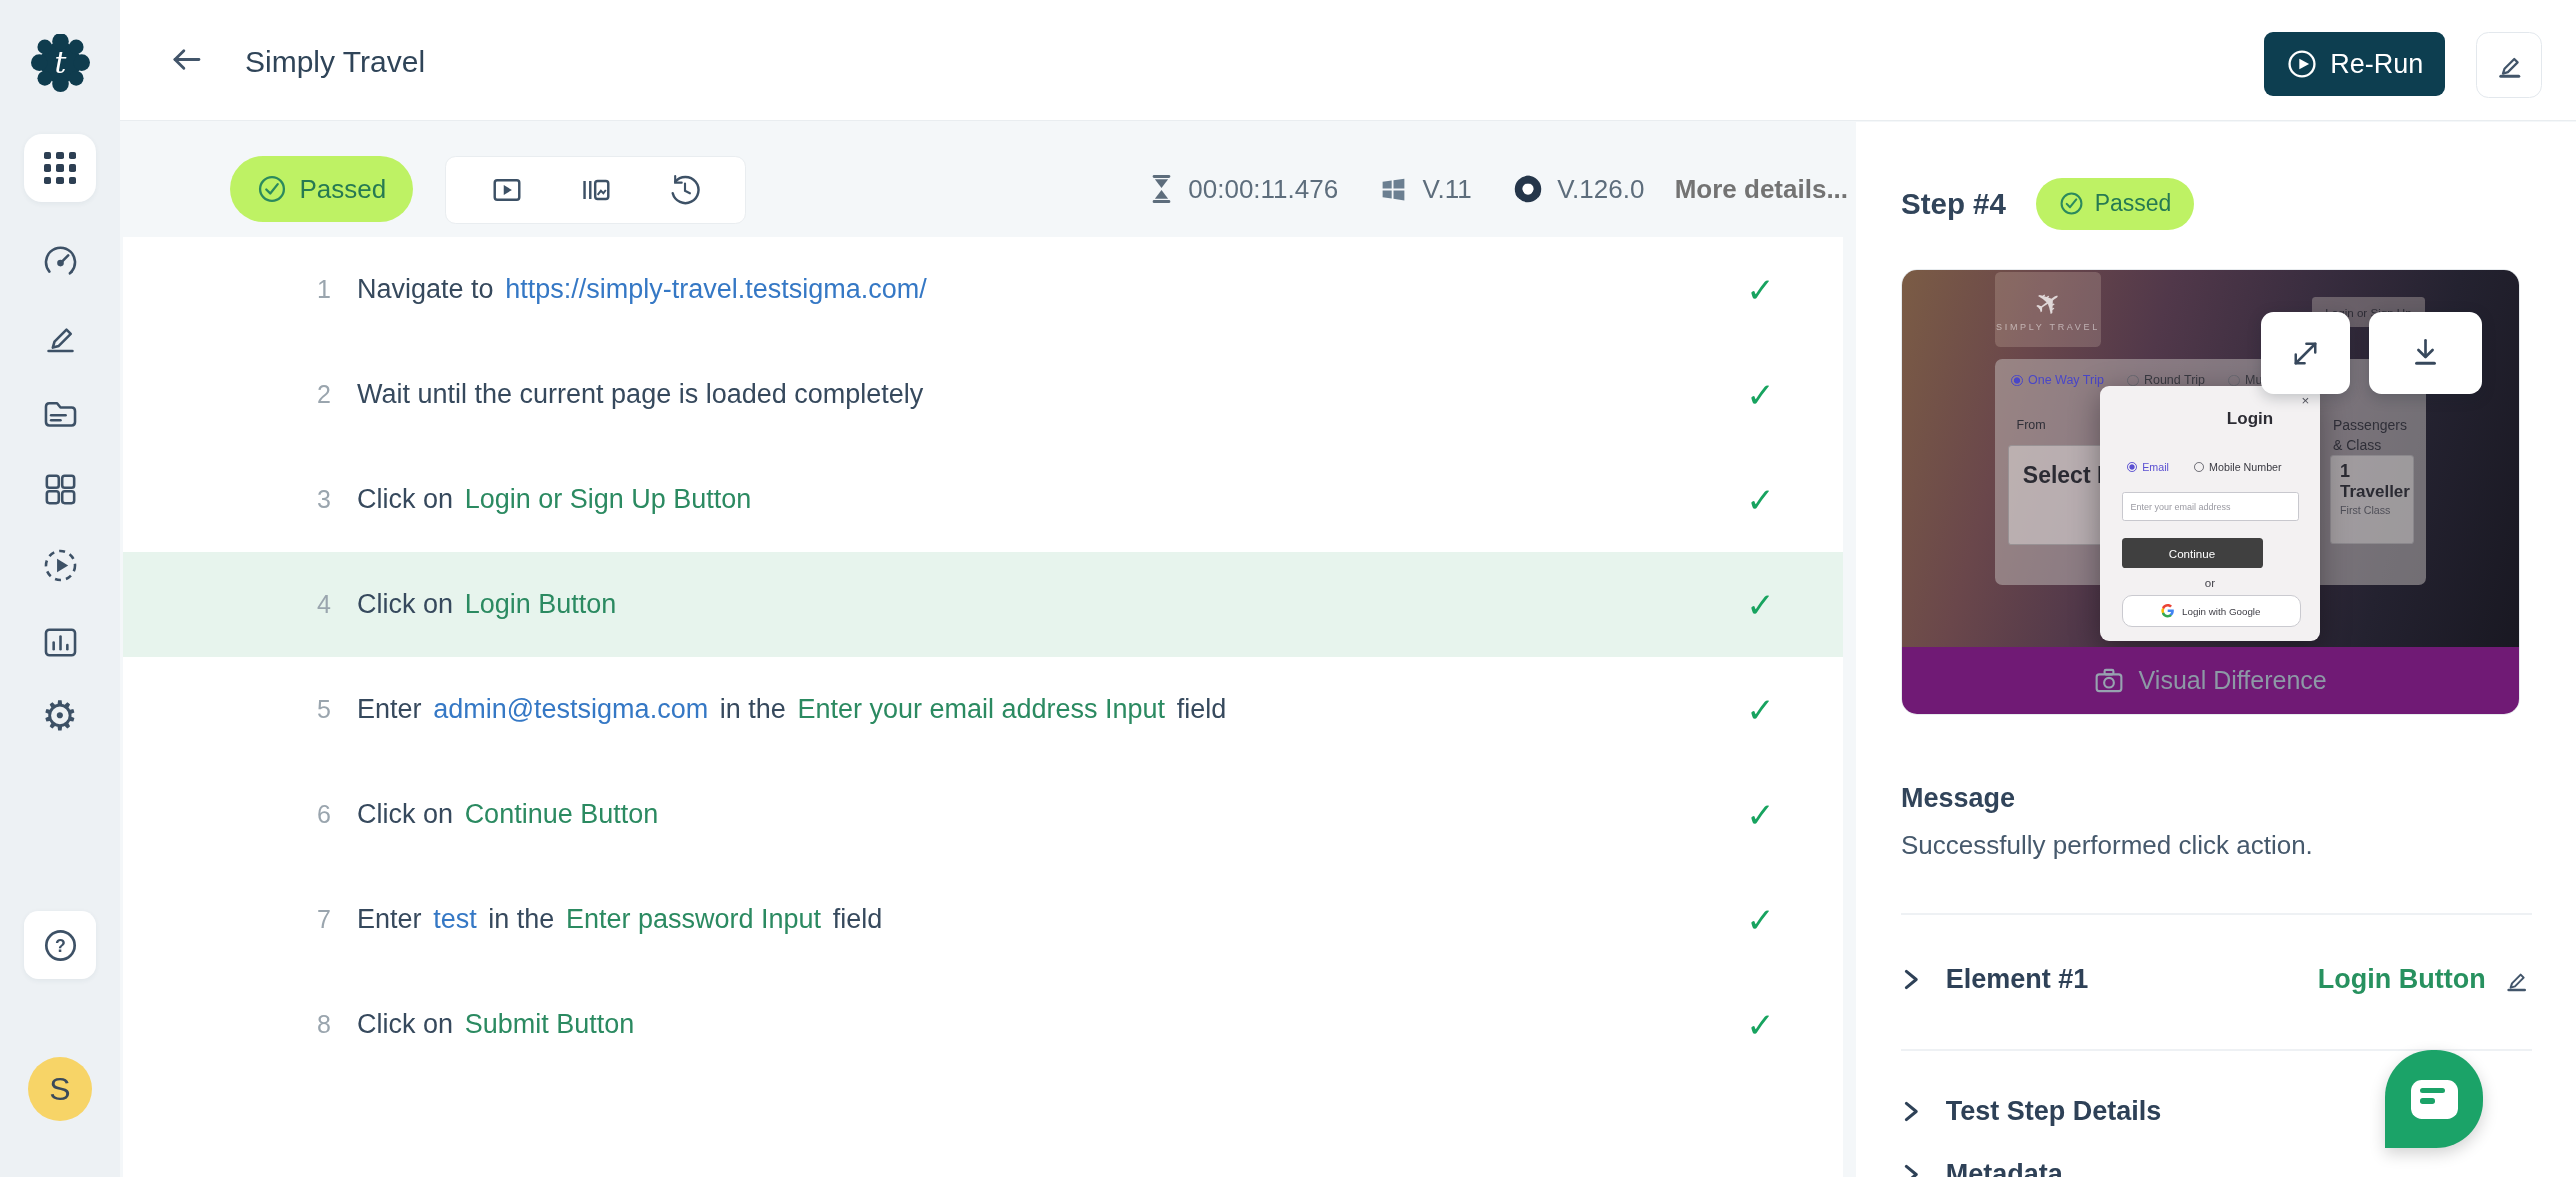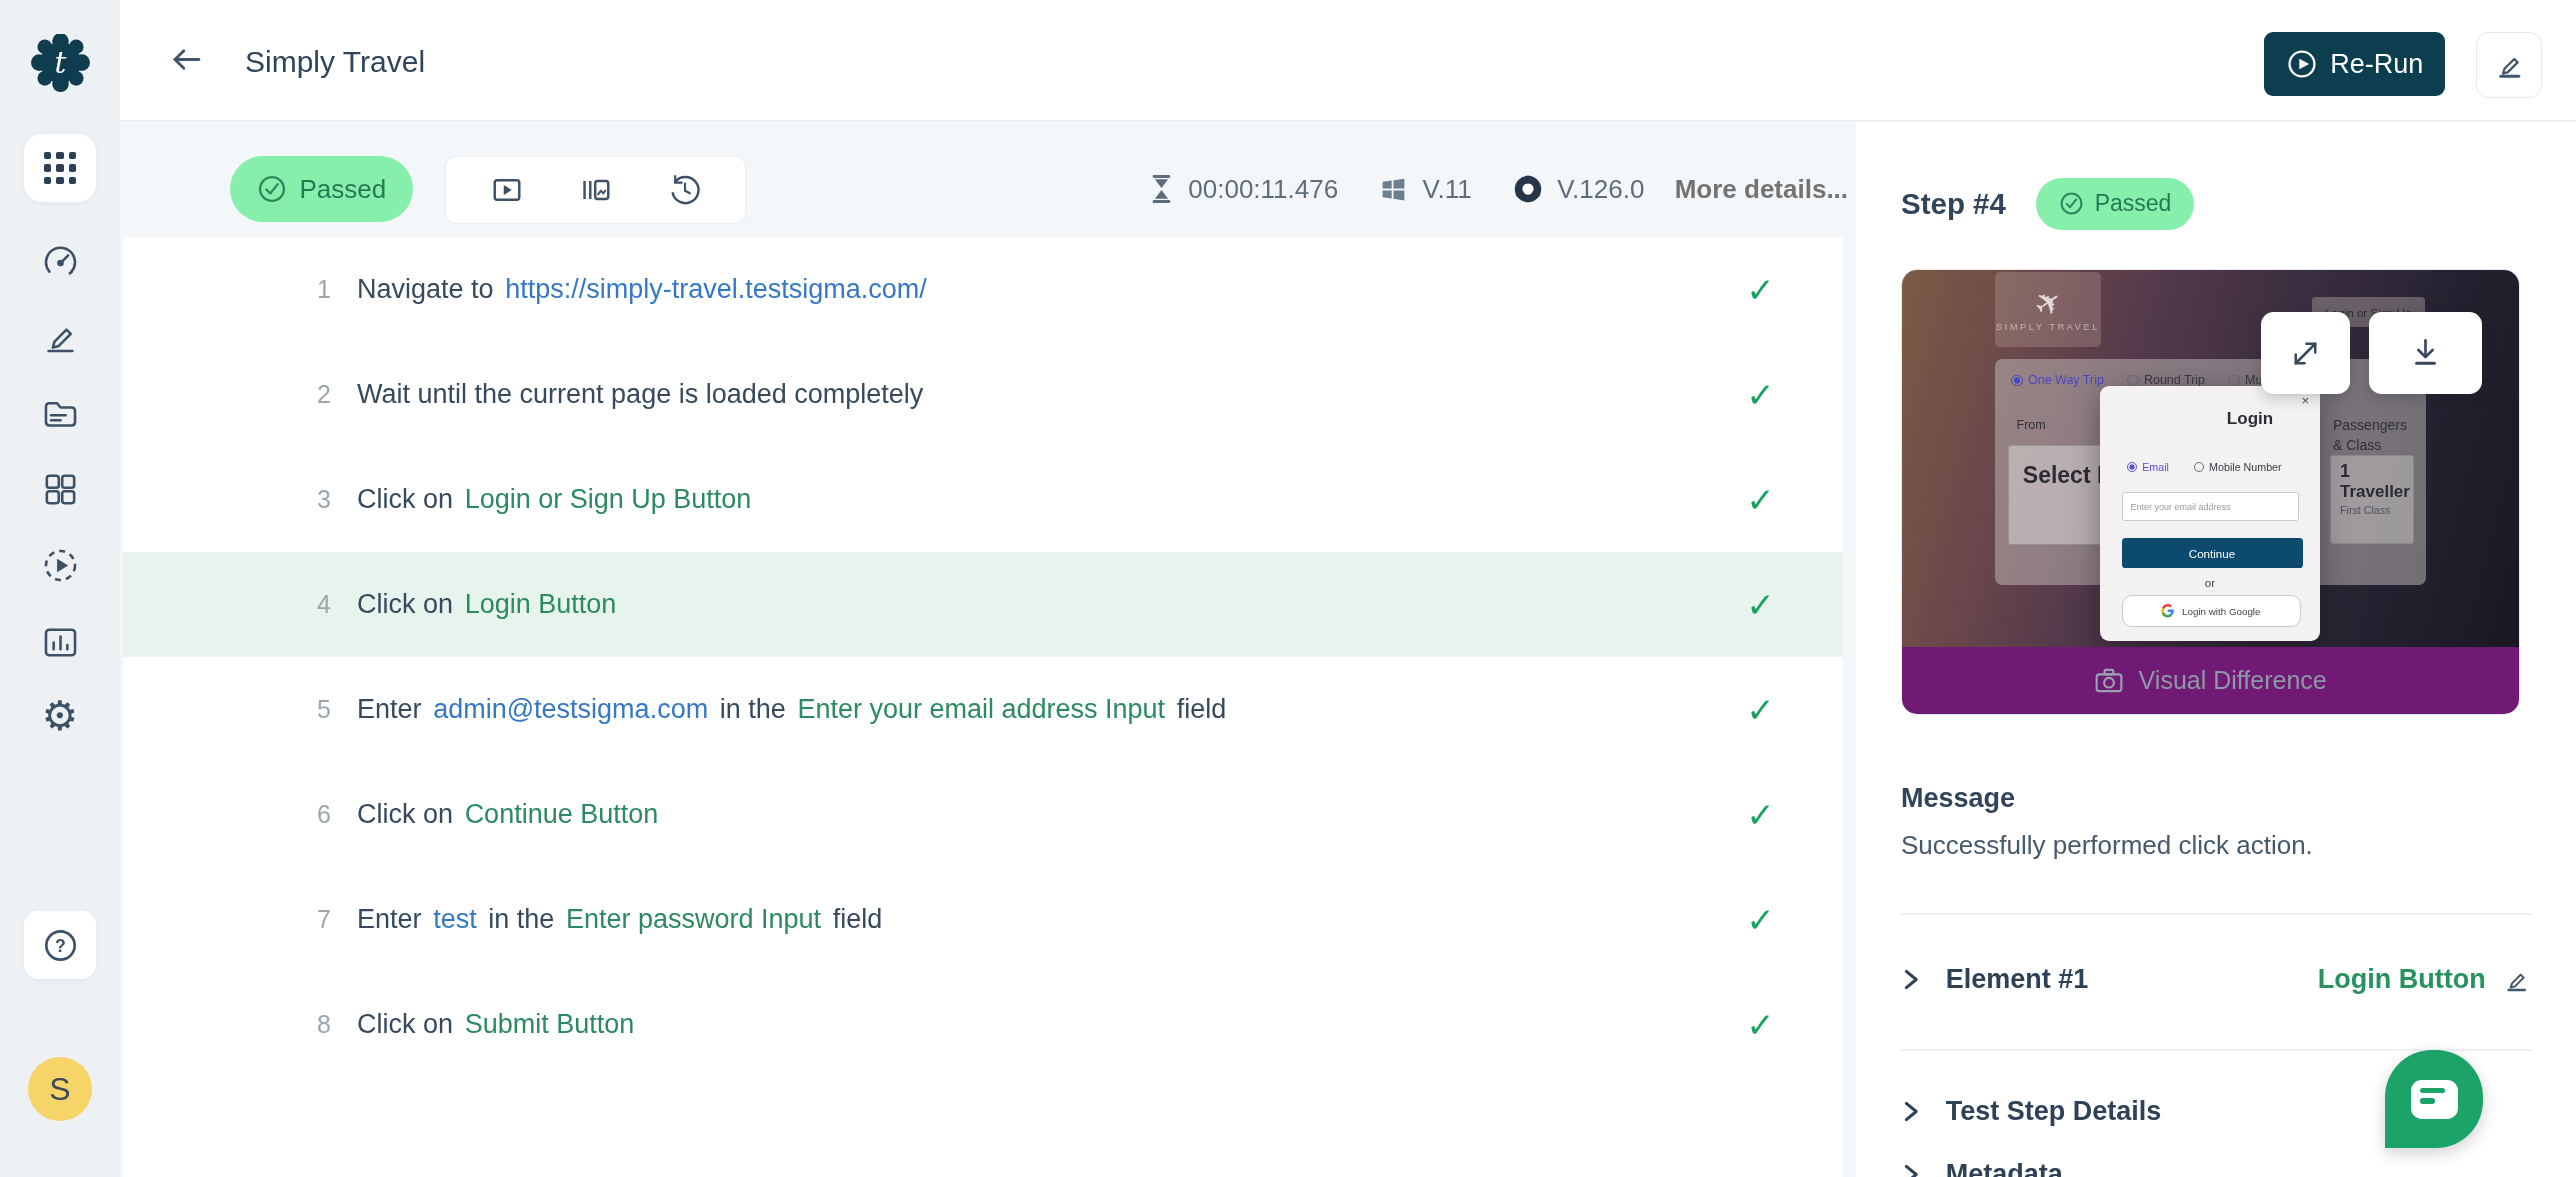--- a/index.html
+++ b/index.html
@@ -29,21 +29,21 @@
   .back-btn{position:absolute;left:47px;top:40px;cursor:pointer;}
   .page-title{position:absolute;left:125px;top:45px;font-size:30px;font-weight:500;color:#2f4458;white-space:nowrap;}
   .rerun-btn{position:absolute;right:131px;top:32px;width:181px;height:64px;background:#0d3e50;
              border-radius:9px;display:flex;align-items:center;justify-content:center;gap:12.5px;
              color:#fff;font-size:27px;cursor:pointer;}
   .edit-btn{position:absolute;right:34px;top:32px;width:64px;height:64px;background:#fff;
             border:1.8px solid #e3e8ed;border-radius:12.5px;display:flex;align-items:center;
             justify-content:center;cursor:pointer;}
 
   
-  .badge{display:flex;align-items:center;gap:12.5px;background:#86efac;border-radius:36px;
+  .badge{display:flex;align-items:center;gap:12.5px;background:#bef264;border-radius:36px;
          color:#267a52;font-size:26px;padding:0 27px;}
   .badge-main{position:absolute;left:230px;top:156px;height:66px;}
   .icon-card{position:absolute;left:445px;top:156px;width:267px;height:66px;background:#fff;
              border:0.9px solid #e9edf0;border-radius:10.7px;display:flex;align-items:center;
              justify-content:space-around;padding:0 16px;}
   .icon-card .ic{cursor:pointer;}
   .runinfo{position:absolute;left:1149px;top:156px;height:66px;display:flex;align-items:center;
            gap:14.3px;font-size:26px;color:#5d6d7c;white-space:nowrap;}
   .runinfo .sp{width:12.5px;}
   .more-link{font-weight:bold;color:#737373;cursor:pointer;margin-left:16px;text-align:center;}
@@ -112,21 +112,21 @@
   .t-x{position:absolute;right:10.7px;top:7.2px;font-size:13.4px;color:#55555e;cursor:pointer;}
   .t-login-title{position:absolute;left:0;top:23px;width:100%;text-align:center;font-size:17px;
                  font-weight:600;color:#2c2c34;margin-left:40px;}
   .t-m-radios{position:absolute;left:27px;top:75px;display:flex;gap:25px;font-size:10.7px;align-items:center;white-space:nowrap;}
   .t-m-radios .rdot{width:9.8px;height:9.8px;}
   .t-m-radios .t-radio.sel{color:#5a50d2;}
   .t-m-radios .t-radio.sel .rdot{border-color:#5a50d2;background:radial-gradient(circle,#5a50d2 0 2.2px,transparent 3.1px);}
   .t-input{position:absolute;left:21.5px;top:106px;width:177px;height:29px;background:#fff;
            border:0.9px solid #c8c8ce;border-radius:2.7px;box-sizing:border-box;display:flex;
            align-items:center;padding:0 8px;font-size:9px;color:#9a9aa2;}
-  .t-continue{position:absolute;left:21.5px;top:152px;width:181px;height:30px;background:#0c4a6e;
+  .t-continue{position:absolute;left:21.5px;top:152px;width:141px;height:30px;background:#404040;
               border-radius:3.6px;display:flex;align-items:center;justify-content:center;
               color:#fff;font-size:11.6px;cursor:pointer;}
   .t-or{position:absolute;left:0;top:190px;width:100%;text-align:center;font-size:11.6px;color:#45454d;}
   .t-google{position:absolute;left:21.5px;top:209px;width:177px;height:30px;background:#fff;
             border:0.9px solid #cacad0;border-radius:10px;display:flex;align-items:center;
             justify-content:center;gap:7.2px;font-size:9.8px;color:#3c3c44;cursor:pointer;}
 
   .overlay-btn{position:absolute;background:#fff;border-radius:12.5px;display:flex;align-items:center;
                justify-content:center;box-shadow:0 3.6px 14.3px rgba(20,30,40,.22);cursor:pointer;}
   .ob-expand{left:405px;top:190px;width:89px;height:82px;}

